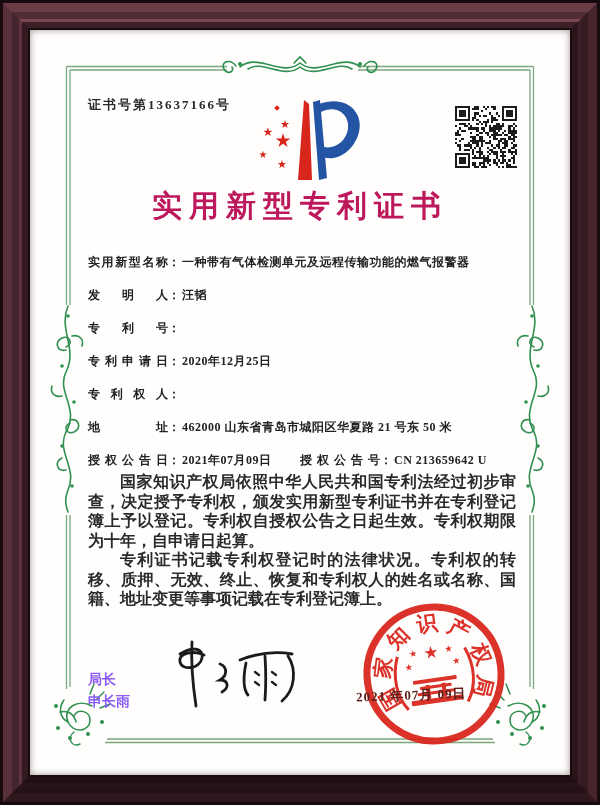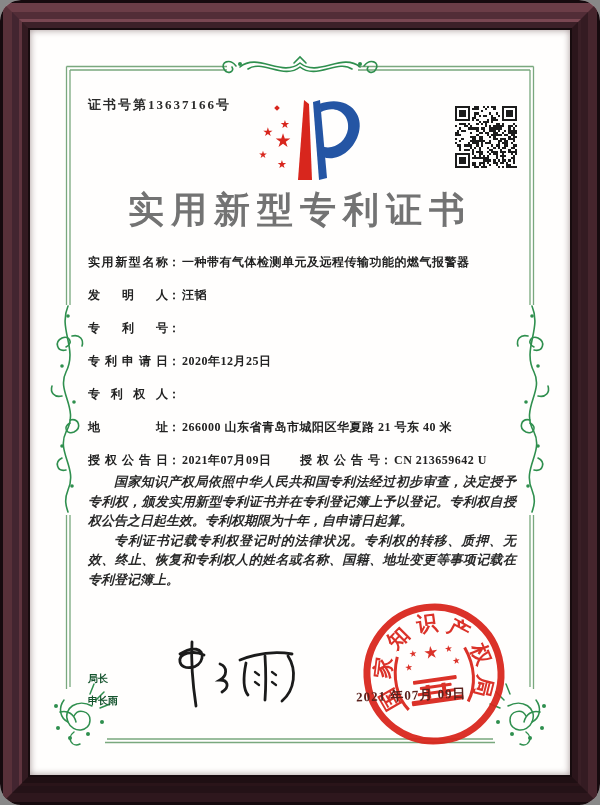--- a/index.html
+++ b/index.html
@@ -1,49 +1,48 @@
 <!DOCTYPE html>
 <html><head>
 <meta charset="utf-8">
 <style>
   html,body{margin:0;padding:0;background:#888;}
   #canvas{
     position:relative;width:600px;height:805px;overflow:hidden;
     background:#fffefd;
     font-family:"Liberation Serif","DejaVu Serif",serif;
-    border-radius:21px;
   }
   
   .abs{position:absolute;}
   .f0{inset:0;border:3px solid #160a0e;}
   .f1{inset:3px;border:9px solid;border-color:#6b3d47 #46252d #2e171d #583039;}
   .f2{inset:12px;border:7px solid;border-color:#522d37 #341b22 #24121724 #432530;}
   .f2{border-color:#522d37 #341b22 #241217 #432530;}
   .f3{inset:19px;border:3px solid;border-color:#7a4752 #3a1f26 #2a1419 #5f343e;}
   .f4{inset:22px;border:6px solid;border-color:#3c2028 #2b151b #1f0f13 #331a21;}
   .f5{inset:28px;border:2px solid #170b0e;}
   .page{inset:30px;background:#fffefd;box-shadow:inset 0 0 7px rgba(50,20,25,.45);}
   
   #ornaments{position:absolute;inset:0;width:600px;height:805px;pointer-events:none;}
   
   .cert-no{left:88px;top:96px;font-size:13px;letter-spacing:2px;color:#2b2b2b;font-weight:600;}
   .logo{left:238px;top:92px;width:128px;height:92px;}
   .qr{left:455px;top:106px;width:62px;height:62px;}
-  .title{left:0;top:186px;width:600px;text-align:center;font-size:36px;font-weight:bold;
-         letter-spacing:7px;color:#737373;}
+  .title{left:0;top:186px;width:600px;text-align:center;font-size:30px;font-weight:bold;
+         letter-spacing:7px;color:#be185d;}
   .fields{left:88px;top:253px;width:432px;font-size:12px;color:#222;font-weight:600;}
   .frow{display:flex;height:18px;line-height:18px;margin-bottom:15px;white-space:nowrap;}
   .flabel{display:inline-block;width:80px;text-align:justify;text-align-last:justify;flex:none;}
   .fcolon{flex:none;width:14px;}
   .fvalue{flex:none;letter-spacing:.5px;}
   .grant-first{display:flex;width:212px;flex:none;font-family:Liberation Serif, serif;}
-  .paras{left:88px;top:472px;width:428px;font-size:13px;line-height:19.5px;
-         font-style:italic;font-weight:600;color:#2a2a2a;text-align:justify;}
+  .paras{left:88px;top:472px;width:428px;font-size:16px;line-height:19.5px;
+         font-weight:600;color:#2a2a2a;text-align:justify;}
   .paras p{margin:0;text-indent:2em;}
-  .officer{left:88px;top:668px;font-size:10px;line-height:22px;color:#14532d;font-weight:600;
+  .officer{left:88px;top:668px;font-size:14px;line-height:22px;color:#8b5cf6;font-weight:600;
            font-family:"Liberation Sans","DejaVu Sans",sans-serif;}
   .signature{left:158px;top:638px;width:170px;height:84px;}
   .seal{left:352px;top:592px;width:164px;height:164px;opacity:.94;}
   .seal-date{left:356px;top:686px;width:140px;font-size:13px;font-weight:700;color:#5a211c;
              letter-spacing:1px;transform:rotate(-2deg);white-space:nowrap;}
 </style>
 </head>
 <body>
 
 <div id="canvas">
@@ -455,21 +454,21 @@
         <span class="fcolon">：</span>
       <span class="fvalue">2020年12月25日</span>
     </div>
     <div class="frow">
       <span class="flabel">专利权人</span>
         <span class="fcolon">：</span>
     </div>
     <div class="frow">
       <span class="flabel">地址</span>
         <span class="fcolon">：</span>
-      <span class="fvalue">266000 山东省青岛市城阳区华夏路 21 号东 40 米</span>
+      <span class="fvalue">462000 山东省青岛市城阳区华夏路 21 号东 50 米</span>
     </div>
     <div class="frow">
       <span class="grant-first">
         <span class="flabel">授权公告日</span>
           <span class="fcolon">：</span>
         <span class="fvalue">2021年07月09日</span>
       </span>
       <span class="flabel">授权公告号</span>
         <span class="fcolon">：</span>
       <span class="fvalue">CN 213659642 U</span>

